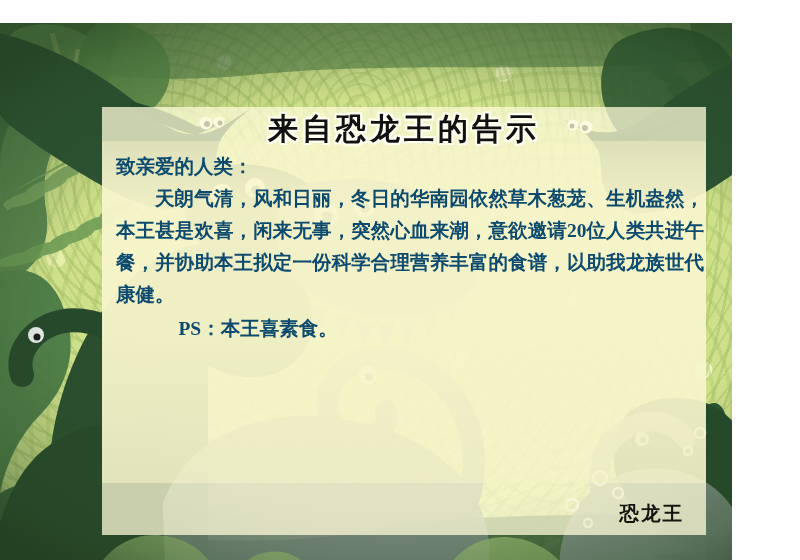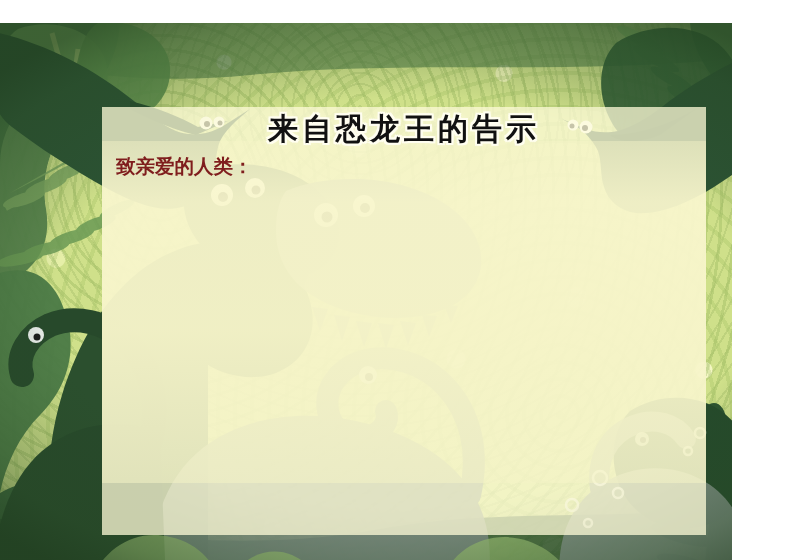--- a/index.html
+++ b/index.html
@@ -119,21 +119,21 @@
   }
 
   .body-text {
     position: absolute;
     left: 14px;
     right: 2px;
     top: 44px;
     font-size: 19.5px;
     font-weight: bold;
     line-height: 32px;
-    color: #7f1d1d;
+    color: #0c4a6e;
     text-align: justify;
     text-justify: inter-character;
   }
   .body-text p {
     margin: 0;
   }
   .para-indent {
     text-indent: 2em;
   }
   .ps-line {
@@ -395,19 +395,22 @@
   </div>
 
   <div id="panel"></div>
 
   <div id="content">
 
     <div class="title">来自恐龙王的告示</div>
 
     <div class="body-text">
       <p>致亲爱的人类：</p>
+      <p class="para-indent">天朗气清，风和日丽，冬日的华南园依然草木葱茏、生机盎然，本王甚是欢喜，闲来无事，突然心血来潮，意欲邀请20位人类共进午餐，并协助本王拟定一份科学合理营养丰富的食谱，以助我龙族世代康健。</p>
+      <p class="ps-line">PS：本王喜素食。</p>
     </div>
 
     <div class="sign-block">
+      <div class="sign-name">恐龙王</div>
     </div>
 
   </div>
 </div>
 
 </body></html>

